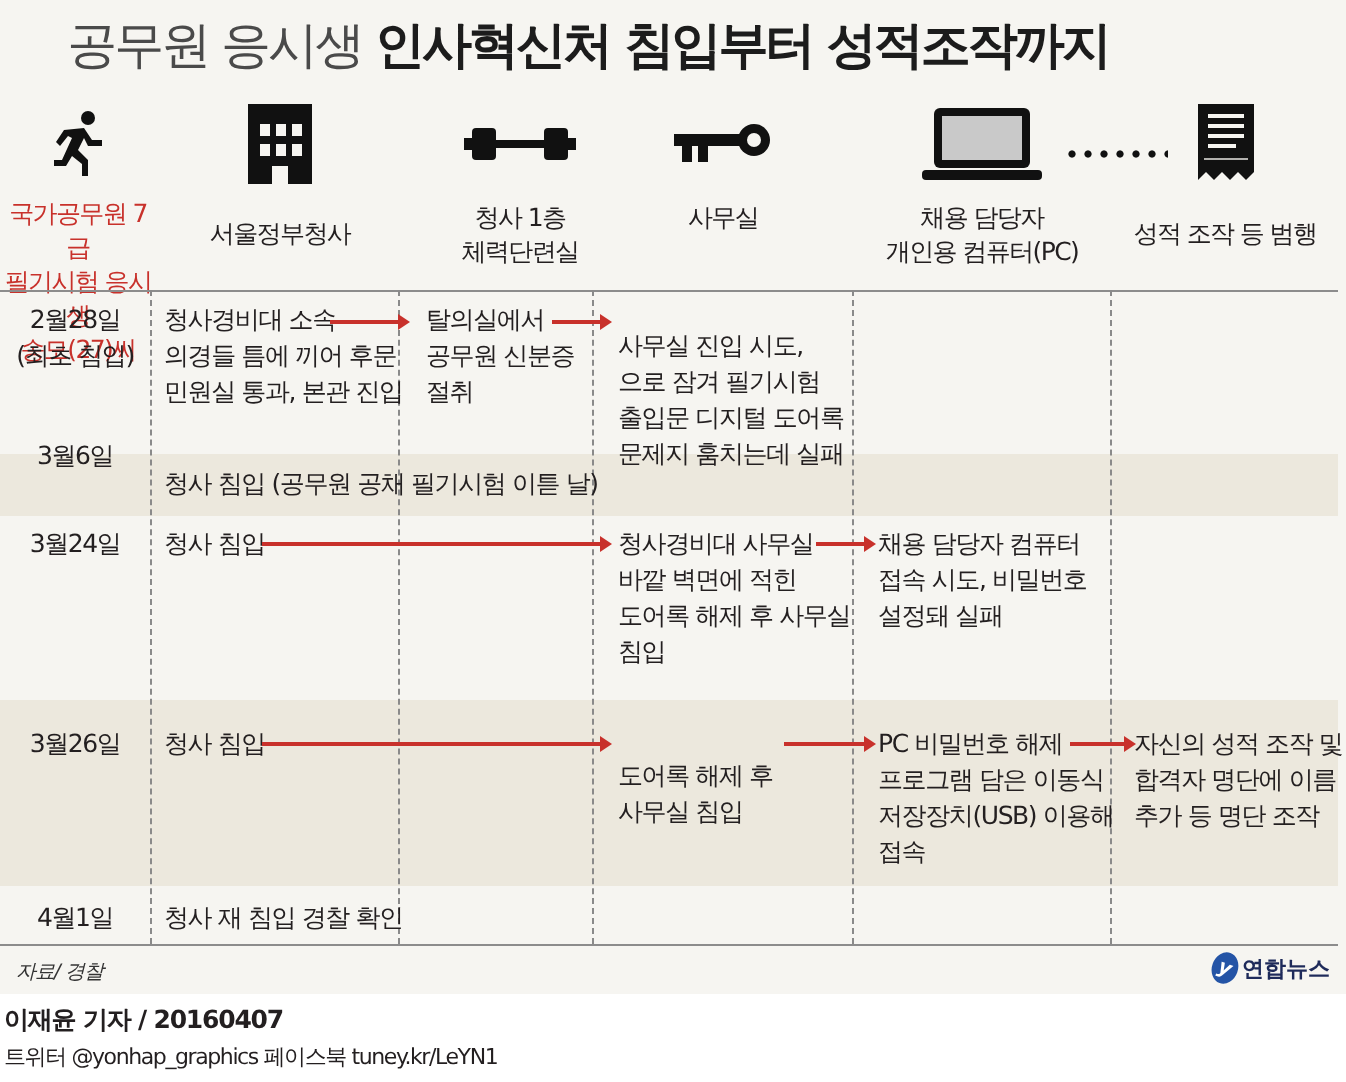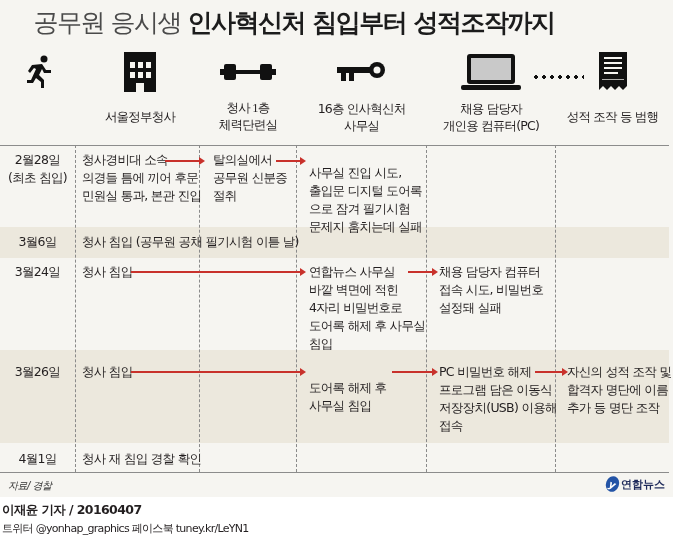--- a/index.html
+++ b/index.html
@@ -36,41 +36,46 @@
 
 <div class="title"><span class="light">공무원 응시생 </span><span class="bold">인사혁신처 침입부터 성적조작까지</span></div>
 
 <div class="hdr red" style="left:0;width:78px;">
   <div class="icon">
     <svg width="30" height="34" viewBox="0 0 30 34">
         <circle cx="20" cy="4" r="3.5" fill="#111"></circle>
         <path d="M8 10 L18 9 L22 15 L27 15 L27 18 L20 18 L18 14 L15 20 L20 25 L20 33 L17 33 L17 27 L12 23 L9 28 L3 28 L3 25 L7 25 L12 14 L10 13 L6 18 L4 16 Z" fill="#111"></path>
       </svg>
   </div>
+  <div class="lbl" style="margin-top:4px;">
+      <div>국가공무원 7급</div>
+      <div>필기시험 응시생</div>
+      <div>송모(27)씨</div>
+    </div>
 </div>
 
 <div class="hdr" style="left:88px;width:104px;">
   <div class="icon">
     <svg width="32" height="40" viewBox="0 0 32 40">
         <rect x="0" y="0" width="32" height="40" fill="#111"></rect>
         <rect x="6" y="10" width="5" height="6" fill="#f6f5f1"></rect>
         <rect x="14" y="10" width="5" height="6" fill="#f6f5f1"></rect>
         <rect x="22" y="10" width="5" height="6" fill="#f6f5f1"></rect>
         <rect x="6" y="20" width="5" height="6" fill="#f6f5f1"></rect>
         <rect x="14" y="20" width="5" height="6" fill="#f6f5f1"></rect>
         <rect x="22" y="20" width="5" height="6" fill="#f6f5f1"></rect>
         <rect x="12" y="31" width="8" height="9" fill="#f6f5f1"></rect>
       </svg>
   </div>
   <div class="lbl" style="margin-top:14px;">
       <div>서울정부청사</div>
     </div>
 </div>
 
-<div class="hdr" style="left:200px;width:96px;font-family:Liberation Serif, serif;">
+<div class="hdr" style="left:212px;width:96px;">
   <div class="icon">
     <svg width="56" height="20" viewBox="0 0 56 20">
         <rect x="0" y="7" width="4" height="6" fill="#111"></rect>
         <rect x="4" y="2" width="12" height="16" rx="2" fill="#111"></rect>
         <rect x="16" y="8" width="24" height="4" fill="#111"></rect>
         <rect x="40" y="2" width="12" height="16" rx="2" fill="#111"></rect>
         <rect x="52" y="7" width="4" height="6" fill="#111"></rect>
       </svg>
   </div>
   <div class="lbl">
@@ -83,21 +88,20 @@
   <div class="icon">
     <svg width="50" height="24" viewBox="0 0 50 24">
         <circle cx="40" cy="10" r="8" fill="#111"></circle>
         <circle cx="40" cy="10" r="3.5" fill="#f6f5f1"></circle>
         <rect x="0" y="7" width="33" height="6" fill="#111"></rect>
         <rect x="4" y="13" width="5" height="8" fill="#111"></rect>
         <rect x="12" y="13" width="5" height="8" fill="#111"></rect>
       </svg>
   </div>
   <div class="lbl">
-      <div>16층 인사혁신처</div>
       <div>사무실</div>
     </div>
 </div>
 
 <div class="hdr" style="left:427px;width:128px;">
   <div class="icon">
     <svg width="60" height="40" viewBox="0 0 60 40">
         <rect x="6" y="2" width="48" height="30" rx="3" fill="#111"></rect>
         <rect x="10" y="6" width="40" height="22" fill="#c9c9c9"></rect>
         <rect x="0" y="33" width="60" height="5" rx="2" fill="#111"></rect>
@@ -150,47 +154,46 @@
     </div>
   <div class="arrow" style="left:165px;top:160px;width:35px;"></div>
   <div class="cell" style="left:213px;top:151px;">
       <div>탈의실에서</div>
       <div>공무원 신분증</div>
       <div>절취</div>
     </div>
   <div class="arrow" style="left:276px;top:160px;width:25px;"></div>
   <div class="cell" style="left:309px;top:151px;margin-top:13px;">
       <div>사무실 진입 시도,</div>
+      <div>으로 잠겨 필기시험</div>
       <div>출입문 디지털 도어록</div>
-      <div>으로 잠겨 필기시험</div>
       <div>문제지 훔치는데 실패</div>
     </div>
 </div>
 
 <div>
-  <div class="cell date" style="top:233px;">
+  <div class="cell date" style="top:219px;">
       <div>3월6일</div>
     </div>
   <div class="cell" style="left:82px;top:233px;">
       <div>청사 침입 (공무원 공채 필기시험 이튿 날)</div>
     </div>
 </div>
 
 <div>
   <div class="cell date" style="top:263px;">
       <div>3월24일</div>
     </div>
   <div class="cell" style="left:82px;top:263px;">
       <div>청사 침입</div>
     </div>
   <div class="arrow" style="left:131px;top:271px;width:170px;"></div>
   <div class="cell" style="left:309px;top:263px;">
-      <div>연합뉴스 사무실</div>
+      <div>청사경비대 사무실</div>
       <div>바깥 벽면에 적힌</div>
-      <div>4자리 비밀번호로</div>
       <div>도어록 해제 후 사무실</div>
       <div>침입</div>
     </div>
   <div class="arrow" style="left:408px;top:271px;width:25px;"></div>
   <div class="cell" style="left:439px;top:263px;">
       <div>채용 담당자 컴퓨터</div>
       <div>접속 시도, 비밀번호</div>
       <div>설정돼 실패</div>
     </div>
 </div>

